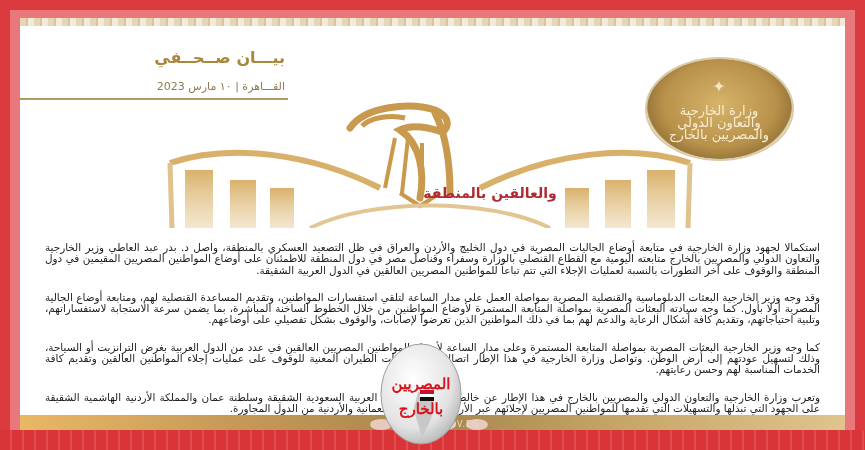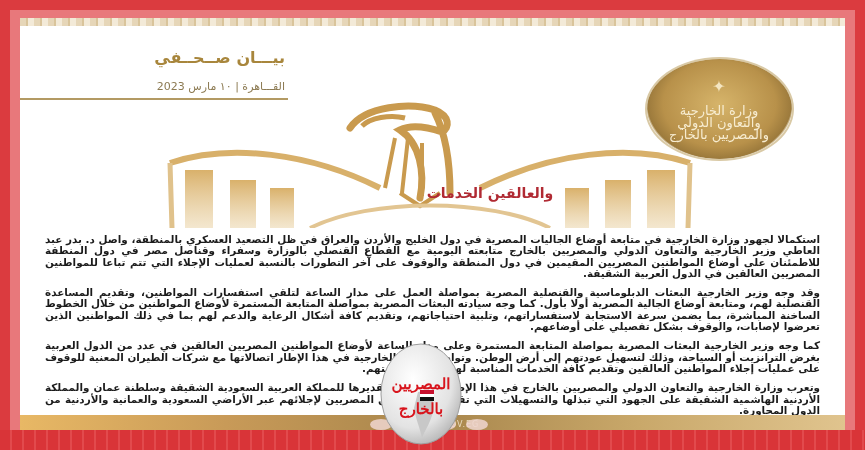--- a/index.html
+++ b/index.html
@@ -55,21 +55,21 @@
     .headline {
       position: absolute; left: 140px; top: 168px; width: 660px;
       direction: rtl; text-align: center;
       color: #b02a33; font-size: 14px; font-weight: bold; line-height: 15px;
     }
     .body-text {
       position: absolute; left: 25px; top: 208px; width: 775px;
       direction: rtl; text-align: justify; text-align-last: right;
       color: #1b1b1b; font-size: 10.4px; line-height: 11.3px;
     }
-    .body-text p { margin: 8px 0 6px 0; font-weight: bold; }
+    .body-text p { margin: 16px 0 6px 0; }
     .footer-band {
       position: absolute; left: 0; top: 397px; width: 100%; height: 23px;
       background: linear-gradient(90deg, #e8b865 0%, #c89a58 25%, #a8864c 50%, #c9a86a 75%, #e0c48e 100%);
     }
     .footer-url {
       position: absolute; left: 360px; top: 402px; width: 110px; text-align: center;
       color: #e9dcc0; font-size: 8px; letter-spacing: 1px;
     }
     .bottom-red {
       position: absolute; left: 0; top: 430px; width: 865px; height: 20px;
@@ -119,21 +119,21 @@
     <rect x="35" y="82" width="28" height="58" fill="url(#goldg)"></rect>
     <rect x="80" y="92" width="26" height="48" fill="url(#goldg)"></rect>
     <rect x="120" y="100" width="24" height="40" fill="url(#goldg)"></rect>
     <rect x="415" y="100" width="24" height="40" fill="url(#goldg)"></rect>
     <rect x="455" y="92" width="26" height="48" fill="url(#goldg)"></rect>
     <rect x="497" y="82" width="28" height="58" fill="url(#goldg)"></rect>
     <path d="M160 140 C220 110, 340 110, 400 140" fill="none" stroke="#e2c592" stroke-width="4"></path>
   </svg>
 
   <div class="headline">
-    <div>والعالقين الخدمات</div>
+    <div>والعالقين بالمنطقة</div>
   </div>
 
   <div class="body-text">
     <p>استكمالا لجهود وزارة الخارجية في متابعة أوضاع الجاليات المصرية في دول الخليج والأردن والعراق في ظل التصعيد العسكري بالمنطقة، واصل د. بدر عبد العاطي وزير الخارجية والتعاون الدولي والمصريين بالخارج متابعته اليومية مع القطاع القنصلي بالوزارة وسفراء وقناصل مصر في دول المنطقة للاطمئنان على أوضاع المواطنين المصريين المقيمين في دول المنطقة والوقوف على آخر التطورات بالنسبة لعمليات الإجلاء التي تتم تباعا للمواطنين المصريين العالقين في الدول العربية الشقيقة.</p>
     <p>وقد وجه وزير الخارجية البعثات الدبلوماسية والقنصلية المصرية بمواصلة العمل على مدار الساعة لتلقي استفسارات المواطنين، وتقديم المساعدة القنصلية لهم، ومتابعة أوضاع الجالية المصرية أولا بأول. كما وجه سيادته البعثات المصرية بمواصلة المتابعة المستمرة لأوضاع المواطنين من خلال الخطوط الساخنة المباشرة، بما يضمن سرعة الاستجابة لاستفساراتهم، وتلبية احتياجاتهم، وتقديم كافة أشكال الرعاية والدعم لهم بما في ذلك المواطنين الذين تعرضوا لإصابات، والوقوف بشكل تفصيلي على أوضاعهم.</p>
     <p>كما وجه وزير الخارجية البعثات المصرية بمواصلة المتابعة المستمرة وعلى مدار الساعة لأوضاع المواطنين المصريين العالقين في عدد من الدول العربية بغرض الترانزيت أو السياحة، وذلك لتسهيل عودتهم إلى أرض الوطن. وتواصل وزارة الخارجية في هذا الإطار اتصالاتها مع شركات الطيران المعنية للوقوف على عمليات إجلاء المواطنين العالقين وتقديم كافة الخدمات المناسبة لهم وحسن رعايتهم.</p>
     <p>وتعرب وزارة الخارجية والتعاون الدولي والمصريين بالخارج في هذا الإطار عن خالص تقديرها للمملكة العربية السعودية الشقيقة وسلطنة عمان والمملكة الأردنية الهاشمية الشقيقة على الجهود التي تبذلها والتسهيلات التي تقدمها للمواطنين المصريين لإجلائهم عبر الأراضي السعودية والعمانية والأردنية من الدول المجاورة.</p>
   </div>
 
   <div class="footer-band"></div>

